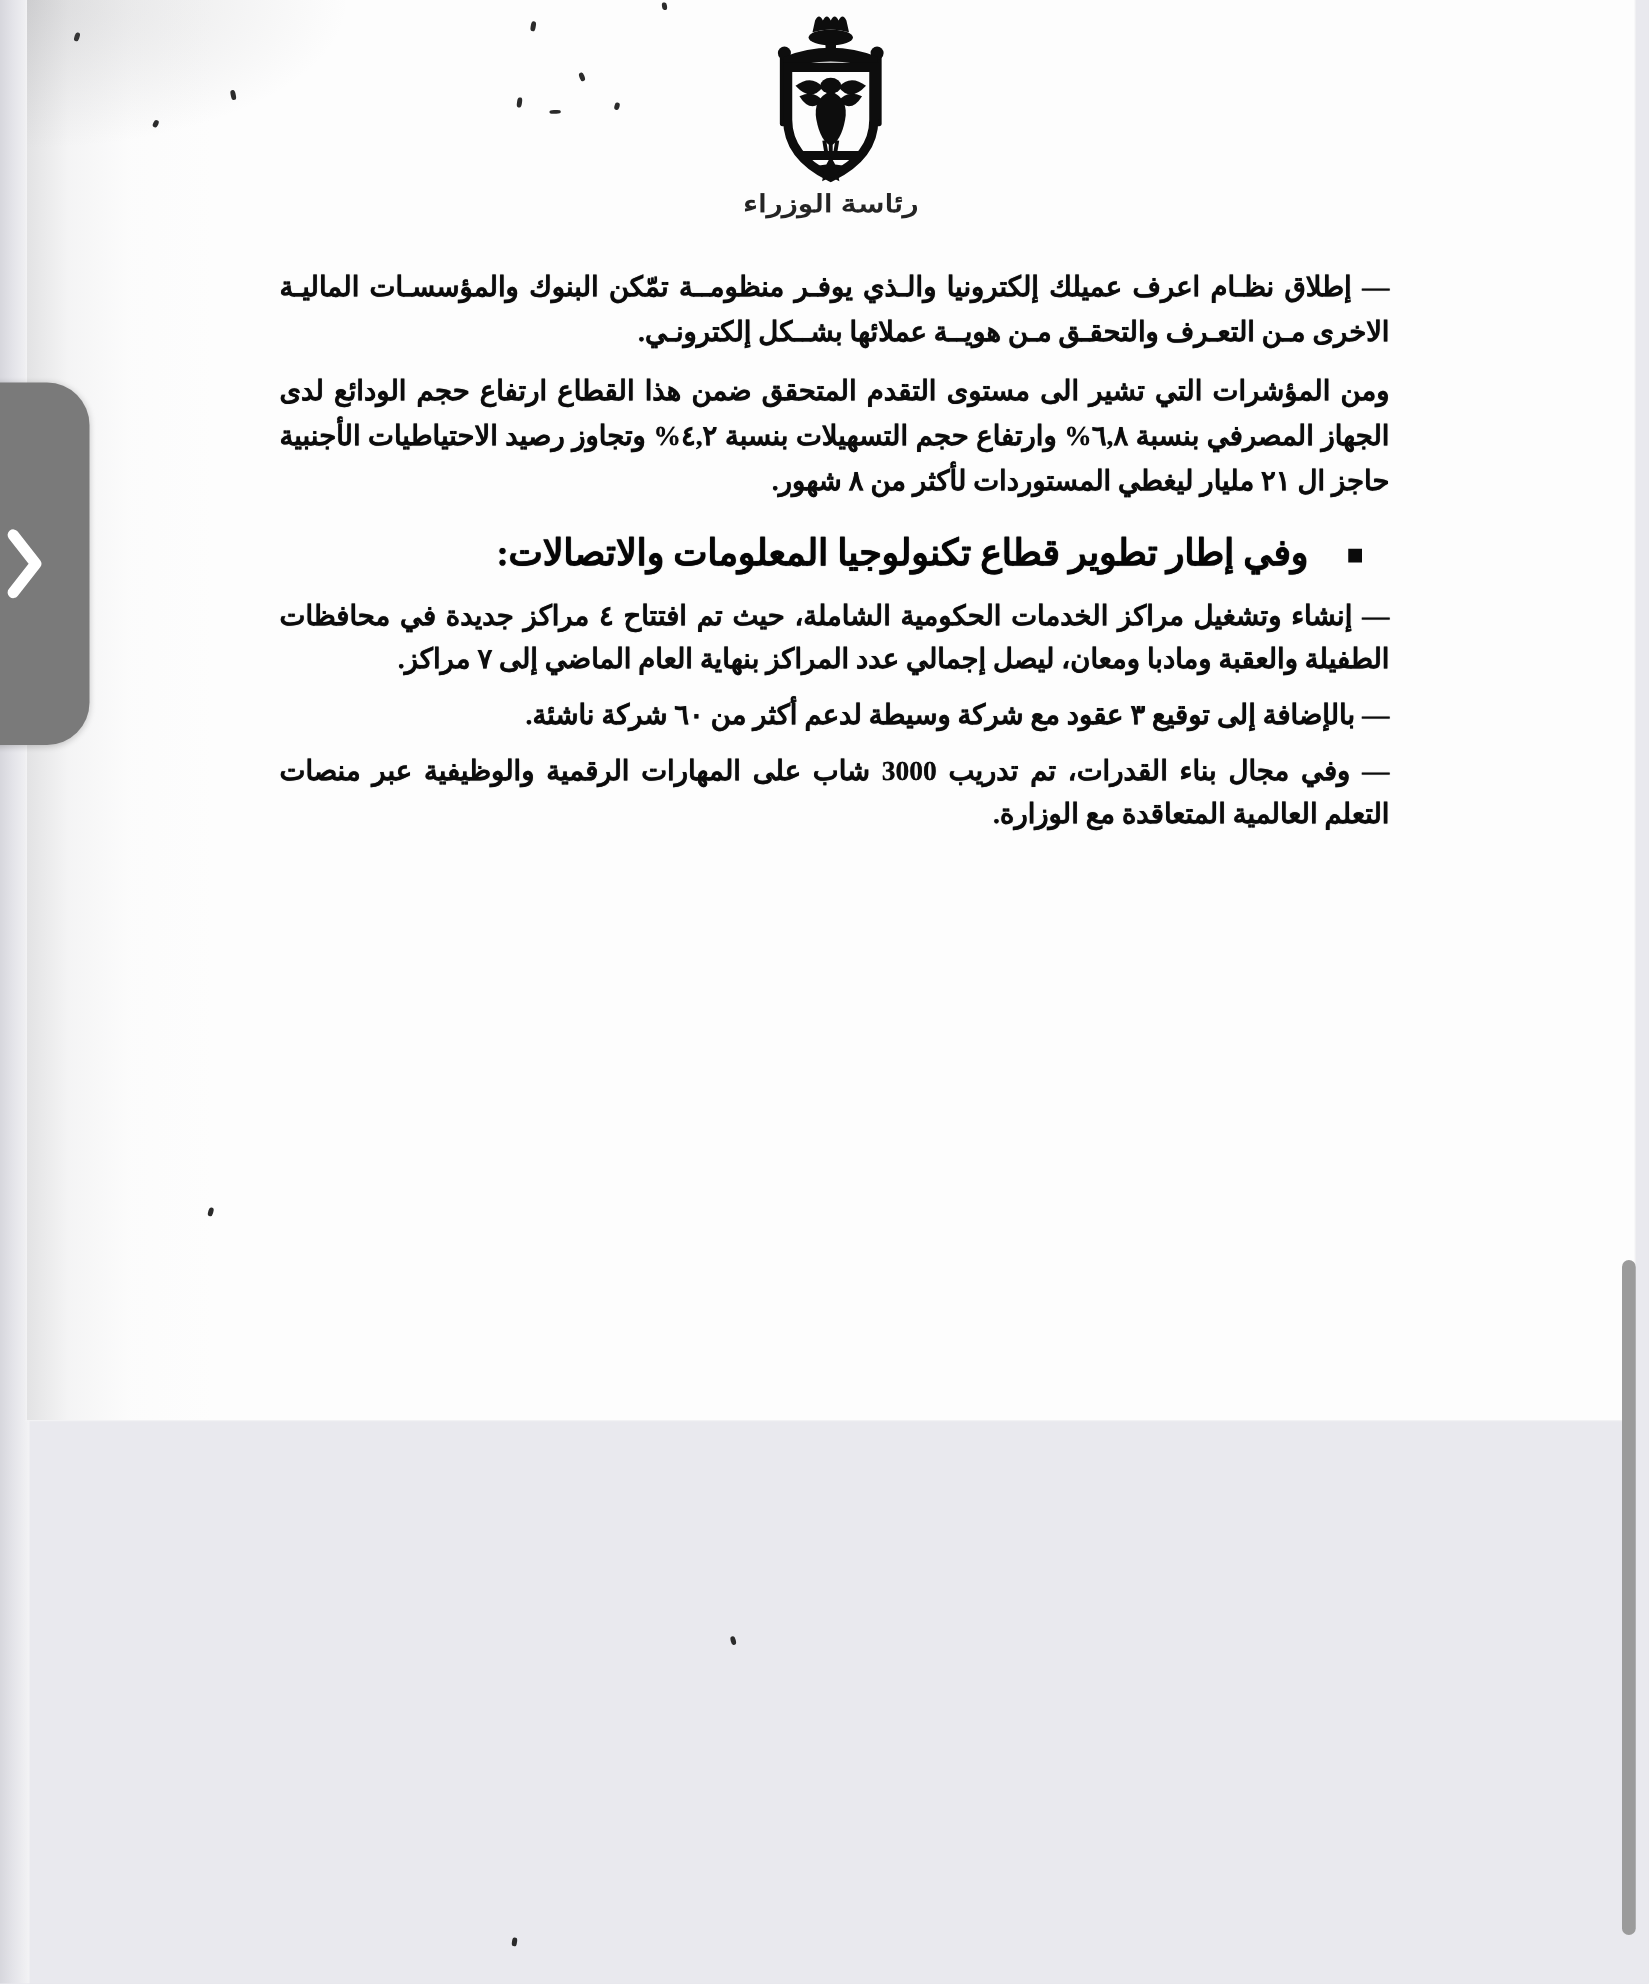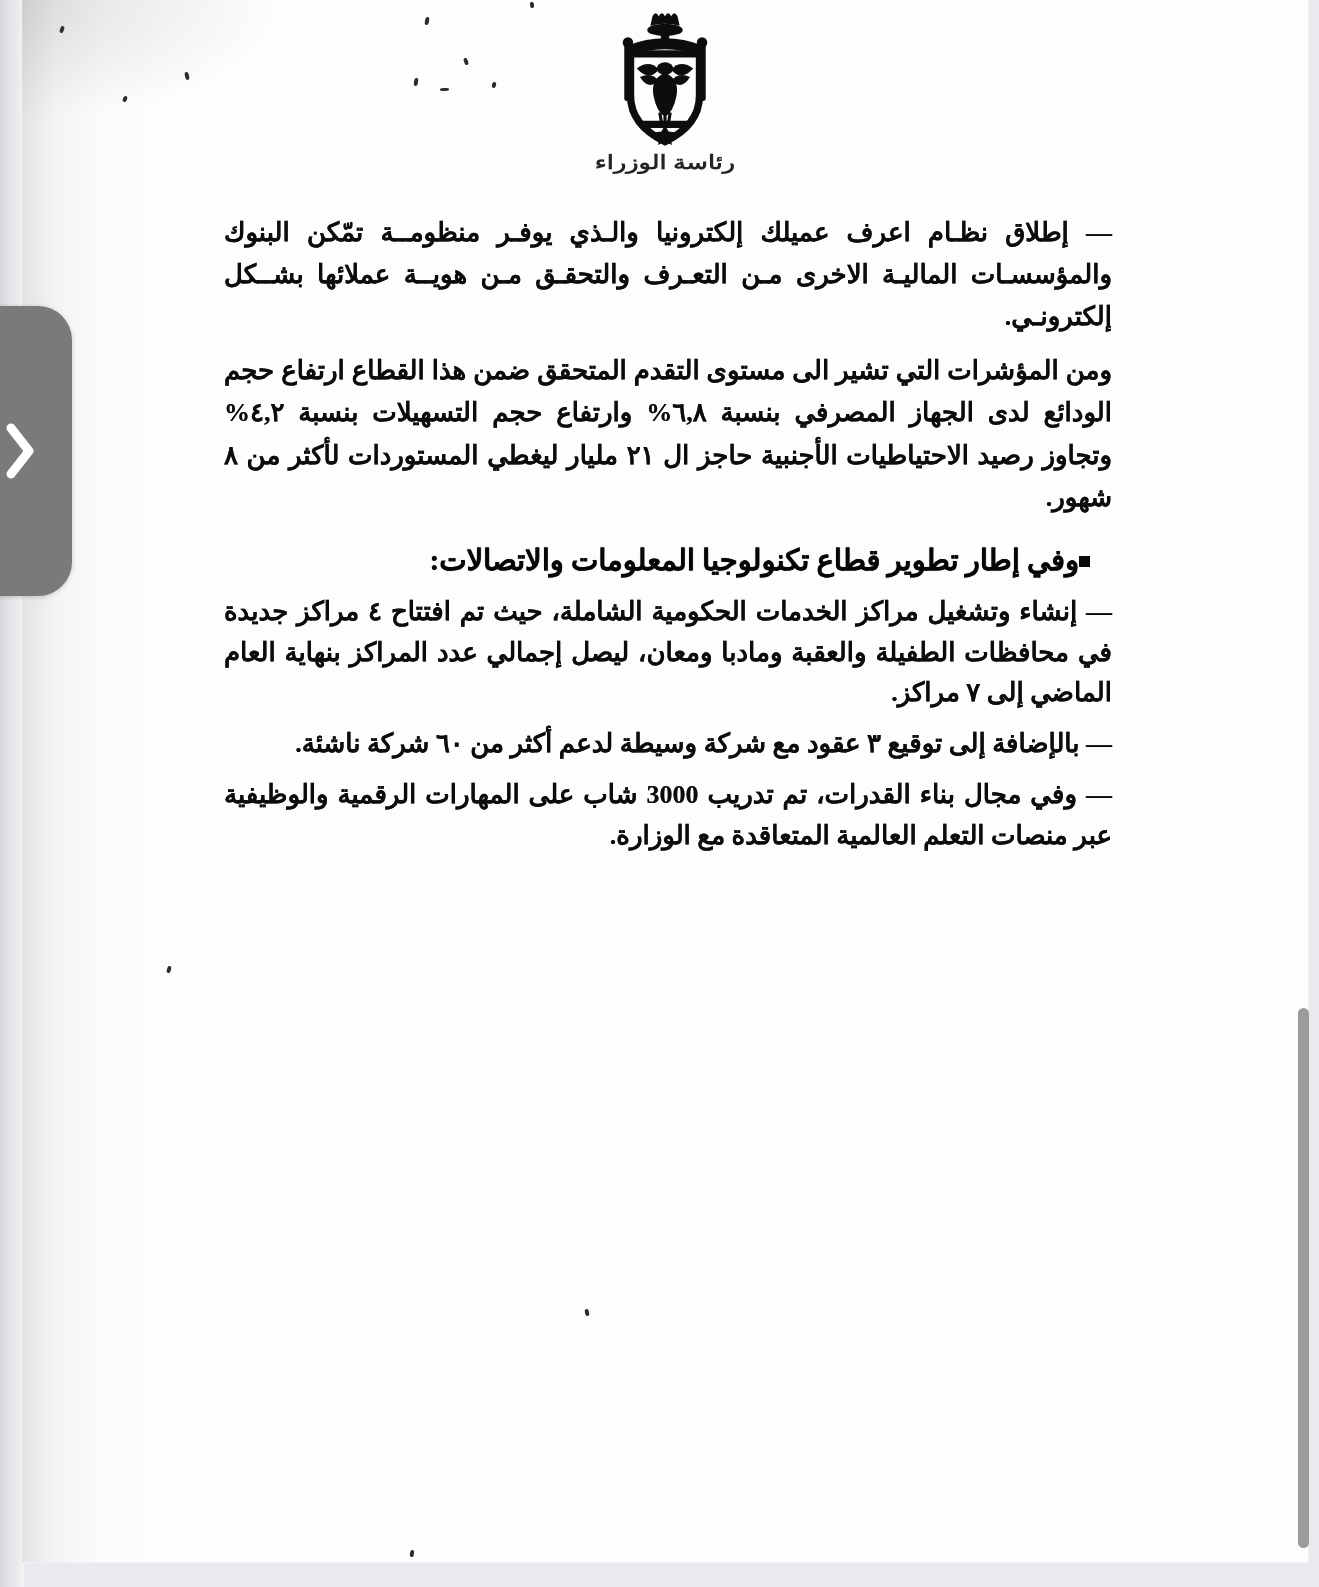--- a/index.html
+++ b/index.html
@@ -22,21 +22,21 @@
     background: #e9e9ee;
     overflow: hidden;
   }
 
   
   #page-sheet {
     position: absolute;
     left: 22px;
     top: 0;
     width: 1286px;
-    height: 1562px;
+    height: 1136px;
     background: #fdfdfd;
     box-shadow: 0 0 0 1px #f2f2f4;
   }
   
   #page-sheet::before {
     content: "";
     position: absolute;
     left: 0; top: 0; bottom: 0;
     width: 150px;
     background: linear-gradient(to right,
@@ -114,21 +114,21 @@
   .body-col {
     position: absolute;
     top: 212px;
     right: 196px;
     width: 888px;
   }
 
   .para {
     margin: 0 0 11px 0;
     font-family: "Liberation Serif", "DejaVu Serif", serif;
-    font-size: 26px;
+    font-size: 22px;
     line-height: 1.62;
     color: #0c0c0c;
     text-align: justify;
     text-justify: inter-word;
     font-weight: 700;
     letter-spacing: -0.2px;
     -webkit-font-smoothing: none;
   }
   .para:last-child { margin-bottom: 0; }
 
@@ -142,21 +142,21 @@
     font-weight: 600;
     letter-spacing: -0.4px;
   }
 
   
   .heading-row {
     display: flex;
     flex-direction: row;
     align-items: flex-start;
     justify-content: flex-start;
-    gap: 0;
+    gap: 32px;
     margin: 8px 0 10px 0;
     padding-right: 22px;
   }
   .sq-bullet {
     flex: 0 0 auto;
     width: 11px;
     height: 11px;
     background: #0b0b0b;
     margin-top: 17px;
   }

